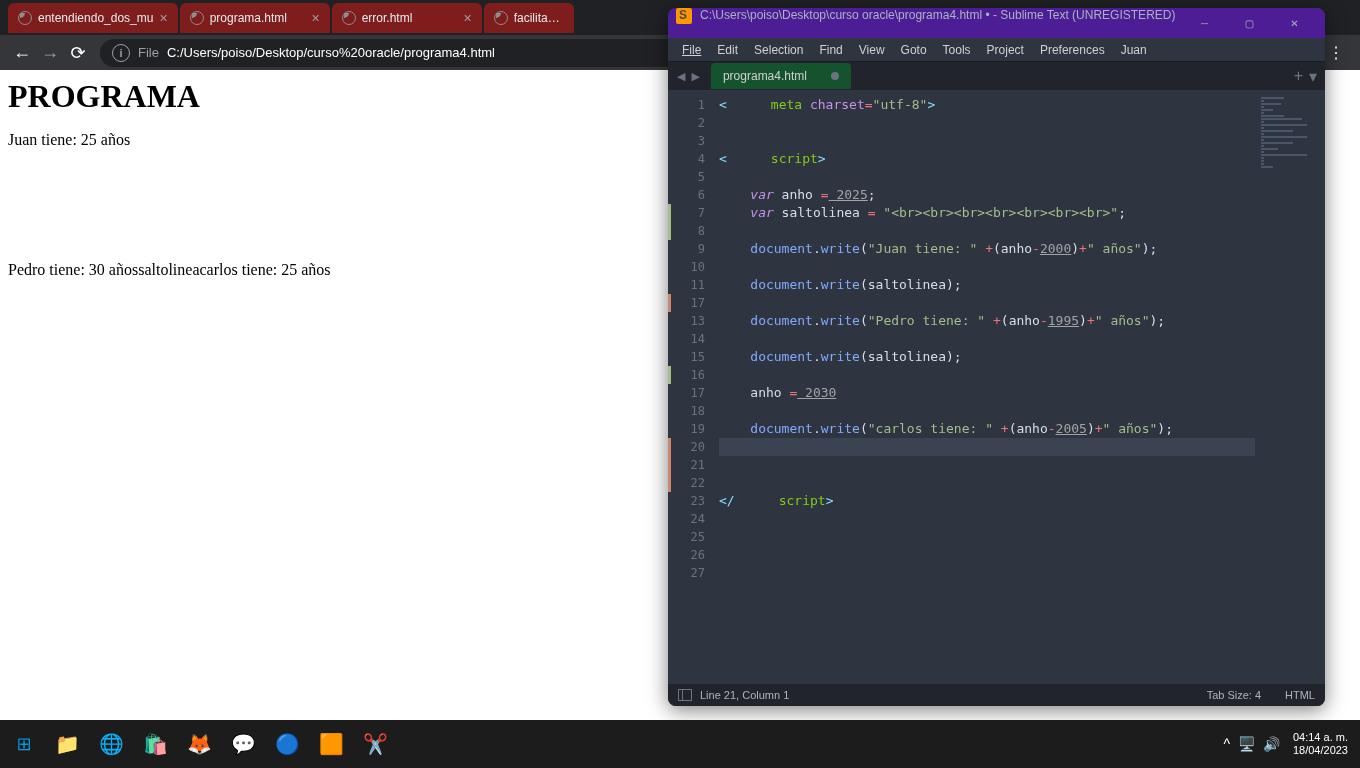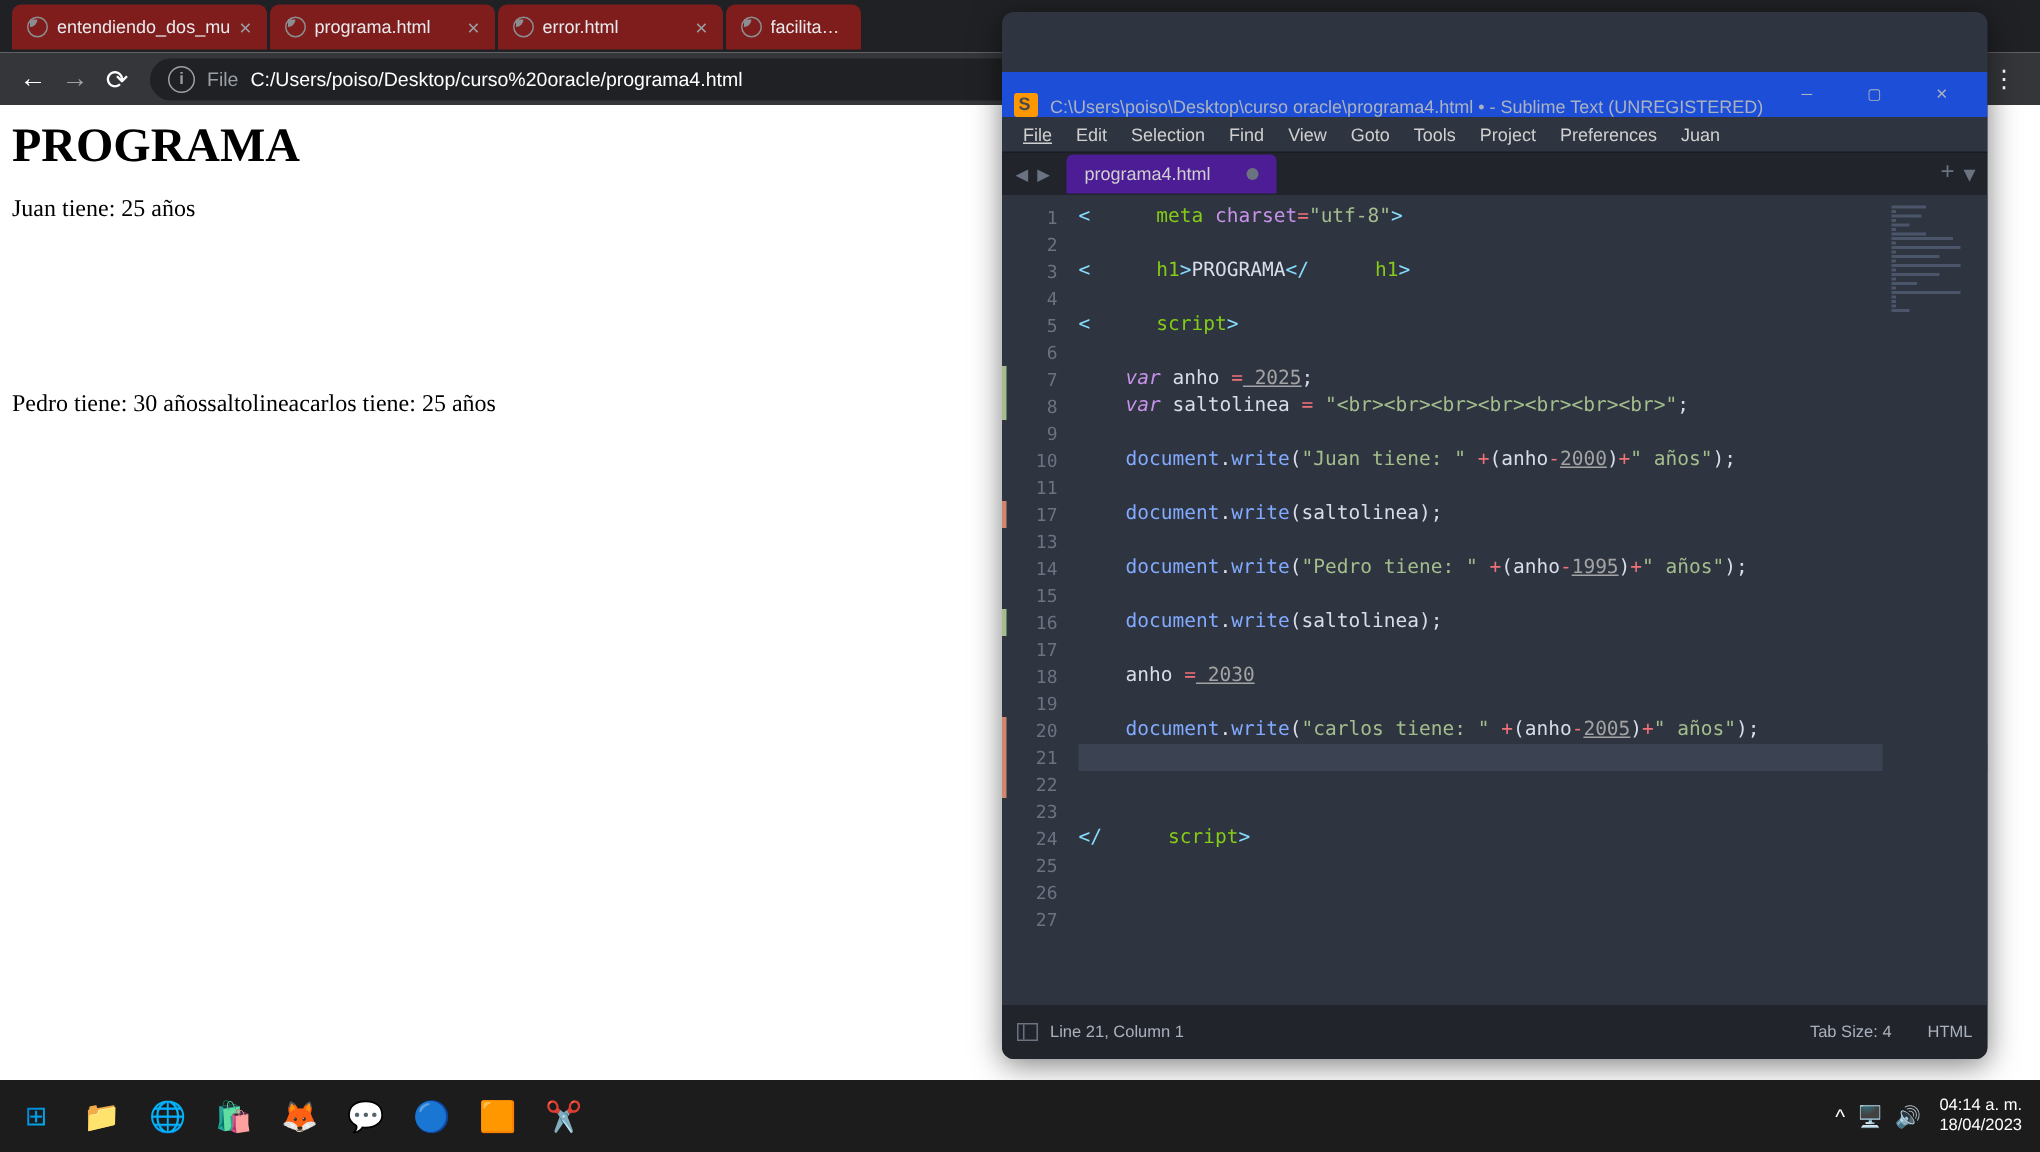--- a/index.html
+++ b/index.html
@@ -24,34 +24,34 @@
     .url-text { color: #fff; font-size: 13px; }
     .kebab { color: #fff; margin-left: auto; margin-right: 8px; font-size: 16px; }
 
     .page-content { padding: 8px; font-family: "Times New Roman", serif; color: #000; }
     .page-content h1 { font-size: 32px; font-weight: bold; margin-bottom: 16px; }
     .page-content p { font-size: 16px; margin: 0; }
     .page-content .br-group { height: 112px; }
 
     
     .sublime { position: absolute; top: 8px; left: 668px; width: 657px; height: 698px; background: #2e3440; border-radius: 8px; box-shadow: 0 4px 20px rgba(0,0,0,0.5); display: flex; flex-direction: column; overflow: hidden; }
-    .sublime-titlebar { height: 30px; background: #1d4ed8; display: flex; align-items: flex-end; padding: 0 8px; font-size: 12px; color: #abb2bf; margin-top: 40px; }
+    .sublime-titlebar { height: 30px; background: #4c1d95; display: flex; align-items: flex-start; padding: 0 8px; font-size: 12px; color: #abb2bf; }
     .sublime-icon { width: 16px; height: 16px; background: #ff9800; border-radius: 2px; margin-right: 8px; position: relative; }
     .sublime-icon::before { content:'S'; position:absolute; top:0; left:3px; color:#4a4a4a; font-size:12px; font-weight:bold;}
     .sublime-title-text { flex: 1; white-space: nowrap; }
     .win-controls { display: flex; gap: 0; }
     .win-btn { width: 45px; height: 30px; display: flex; align-items: center; justify-content: center; color: #abb2bf; font-size: 10px; cursor: pointer; }
 
     .sublime-menu { height: 24px; background: #2e3440; display: flex; align-items: center; padding: 0 6px; font-size: 12px; border-bottom: 1px solid #1a1d23; }
     .menu-item { padding: 3px 8px; color: #d0d0d0; cursor: pointer; }
     .menu-item .underline { text-decoration: underline; }
 
     .sublime-tabbar { height: 28px; background: #21252b; display: flex; align-items: center; padding-left: 6px; }
     .tab-nav { color: #6b7280; font-size: 11px; padding: 0 3px; cursor: pointer; }
-    .sublime-tab { height: 26px; background: #4c1d95; display: flex; align-items: center; padding: 0 12px; font-size: 12px; color: #d0d0d0; border-radius: 4px 4px 0 0; margin-left: 8px; }
+    .sublime-tab { height: 26px; background: #14532d; display: flex; align-items: center; padding: 0 12px; font-size: 12px; color: #d0d0d0; border-radius: 4px 4px 0 0; margin-left: 8px; }
     .tab-dirty { width: 8px; height: 8px; background: #6b7280; border-radius: 50%; margin-left: 24px; }
     .tab-right { margin-left: auto; margin-right: 8px; display: flex; gap: 6px; color: #6b7280; }
 
     .sublime-editor { flex: 1; display: flex; background: #2e3440; font-family: Consolas, monospace; font-size: 13px; position: relative; }
     .gutter { width: 45px; background: #2e3440; text-align: right; padding-right: 8px; color: #6b7280; padding-top: 6px; position: relative; }
     .gutter .ln { height: 18px; line-height: 18px; font-size: 12px; position: relative; }
     .gutter .ln.modified::before { content:''; position:absolute; left:0; top:0; width:3px; height:18px; background:#a3be8c; }
     .gutter .ln.warning::before { content:''; position:absolute; left:0; top:0; width:3px; height:18px; background:#d08770; }
     .code-area { flex: 1; padding-top: 6px; padding-left: 6px; }
     .code-line { height: 18px; line-height: 18px; white-space: pre; }
@@ -67,21 +67,21 @@
     .c-op { color: #f07178; }
     .c-obj { color: #82aaff; }
     .c-method { color: #82aaff; }
     .c-num { color: #a3a3a3; text-decoration: underline; }
     .c-punc { color: #89ddff; }
     .c-paren { color: #d8dee9; }
 
     .minimap { position:absolute; right:0; top:0; width:70px; height:100%; background:#2e3440; padding:6px; }
     .minimap .mm-line { height:2px; margin:1px 0; background:#4c566a; }
 
-    .sublime-status { height: 36px; background: #21252b; display: flex; align-items: center; padding: 0 10px; font-size: 11px; color: #abb2bf; }
+    .sublime-status { height: 22px; background: #21252b; display: flex; align-items: center; padding: 0 10px; font-size: 11px; color: #abb2bf; }
     .status-icon { width: 14px; height: 12px; border: 1px solid #6b7280; margin-right: 8px; position: relative; }
     .status-icon::before { content:''; position:absolute; left:3px; top:0; width:1px; height:100%; background:#6b7280; }
     .status-right { margin-left: auto; display: flex; gap: 24px; text-align: right; }
 
     
     .taskbar { position: absolute; bottom: 0; left: 0; width: 1360px; height: 48px; background: #1c1c1c; display: flex; align-items: center; padding: 0 4px; }
     .tb-items-left { display: flex; align-items: center; height:100%; gap: 4px; }
     .tb-icon { width: 40px; height: 40px; display: flex; align-items: center; justify-content: center; font-size: 20px; border-radius: 4px; cursor: pointer; }
     .win-start { background: linear-gradient(135deg, #0078d4, #00bcf2); -webkit-background-clip: text; color: transparent; font-size: 18px; }
     .sys-tray { margin-left: auto; display: flex; align-items: center; color: #fff; font-size: 11px; gap: 12px; }
@@ -192,21 +192,20 @@
         <div class="ln warning">22</div>
         <div class="ln">23</div>
         <div class="ln">24</div>
         <div class="ln">25</div>
         <div class="ln">26</div>
         <div class="ln">27</div>
     </div>
     <div class="code-area">
       <div class="code-line"><span class="c-punc">&lt;</span><span class="c-tag">meta</span> <span class="c-attr">charset</span><span class="c-op">=</span><span class="c-str">"utf-8"</span><span class="c-punc">&gt;</span></div>
       <div class="code-line"></div>
-      <div class="code-line"><span class="c-punc">&lt;</span><span class="c-tag">h1</span><span class="c-punc">&gt;</span><span class="c-text">PROGRAMA</span><span class="c-punc">&lt;/</span><span class="c-tag">h1</span><span class="c-punc">&gt;</span></div>
       <div class="code-line"></div>
       <div class="code-line"><span class="c-punc">&lt;</span><span class="c-tag">script</span><span class="c-punc">&gt;</span></div>
       <div class="code-line"></div>
       <div class="code-line">    <span class="c-kw">var</span><span class="c-var"> anho </span><span class="c-op">=</span><span class="c-num"> 2025</span><span class="c-paren">;</span></div>
       <div class="code-line">    <span class="c-kw">var</span><span class="c-var"> saltolinea </span><span class="c-op">=</span><span class="c-str"> "&lt;br&gt;&lt;br&gt;&lt;br&gt;&lt;br&gt;&lt;br&gt;&lt;br&gt;&lt;br&gt;"</span><span class="c-paren">;</span></div>
       <div class="code-line"></div>
       <div class="code-line">    <span class="c-obj">document</span><span class="c-paren">.</span><span class="c-method">write</span><span class="c-paren">(</span><span class="c-str">"Juan tiene: "</span><span class="c-op"> +</span><span class="c-paren">(</span><span class="c-var">anho</span><span class="c-op">-</span><span class="c-num">2000</span><span class="c-paren">)</span><span class="c-op">+</span><span class="c-str">" años"</span><span class="c-paren">)</span><span class="c-paren">;</span></div>
       <div class="code-line"></div>
       <div class="code-line">    <span class="c-obj">document</span><span class="c-paren">.</span><span class="c-method">write</span><span class="c-paren">(</span><span class="c-var">saltolinea</span><span class="c-paren">)</span><span class="c-paren">;</span></div>
       <div class="code-line"></div>

